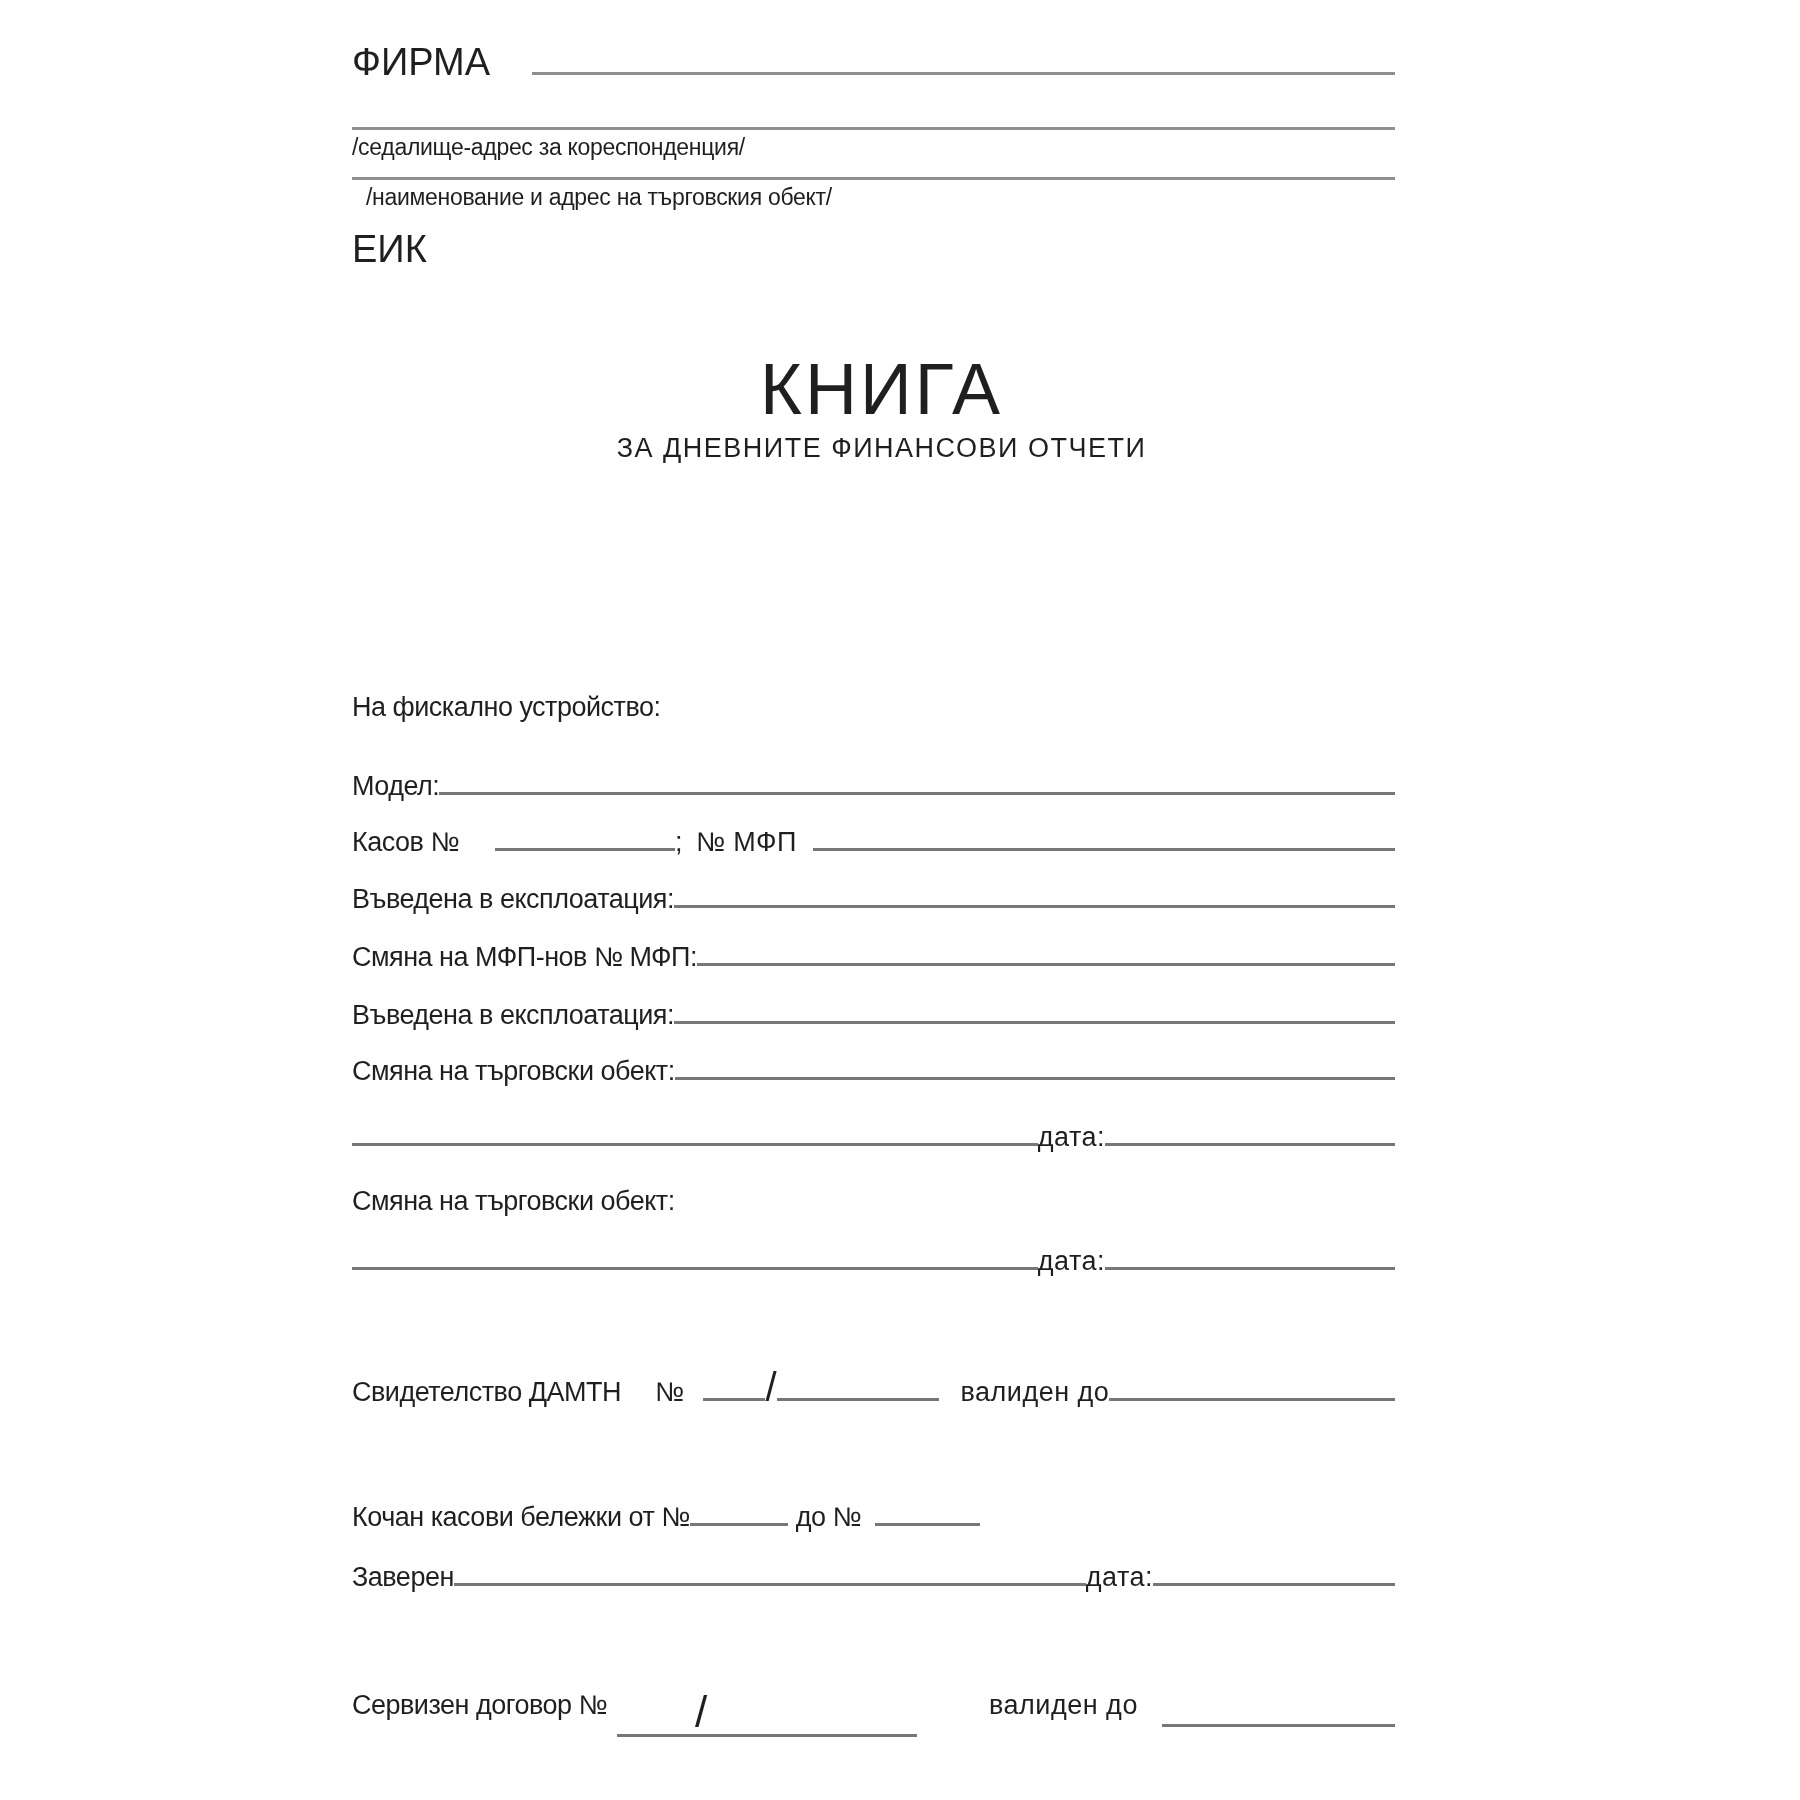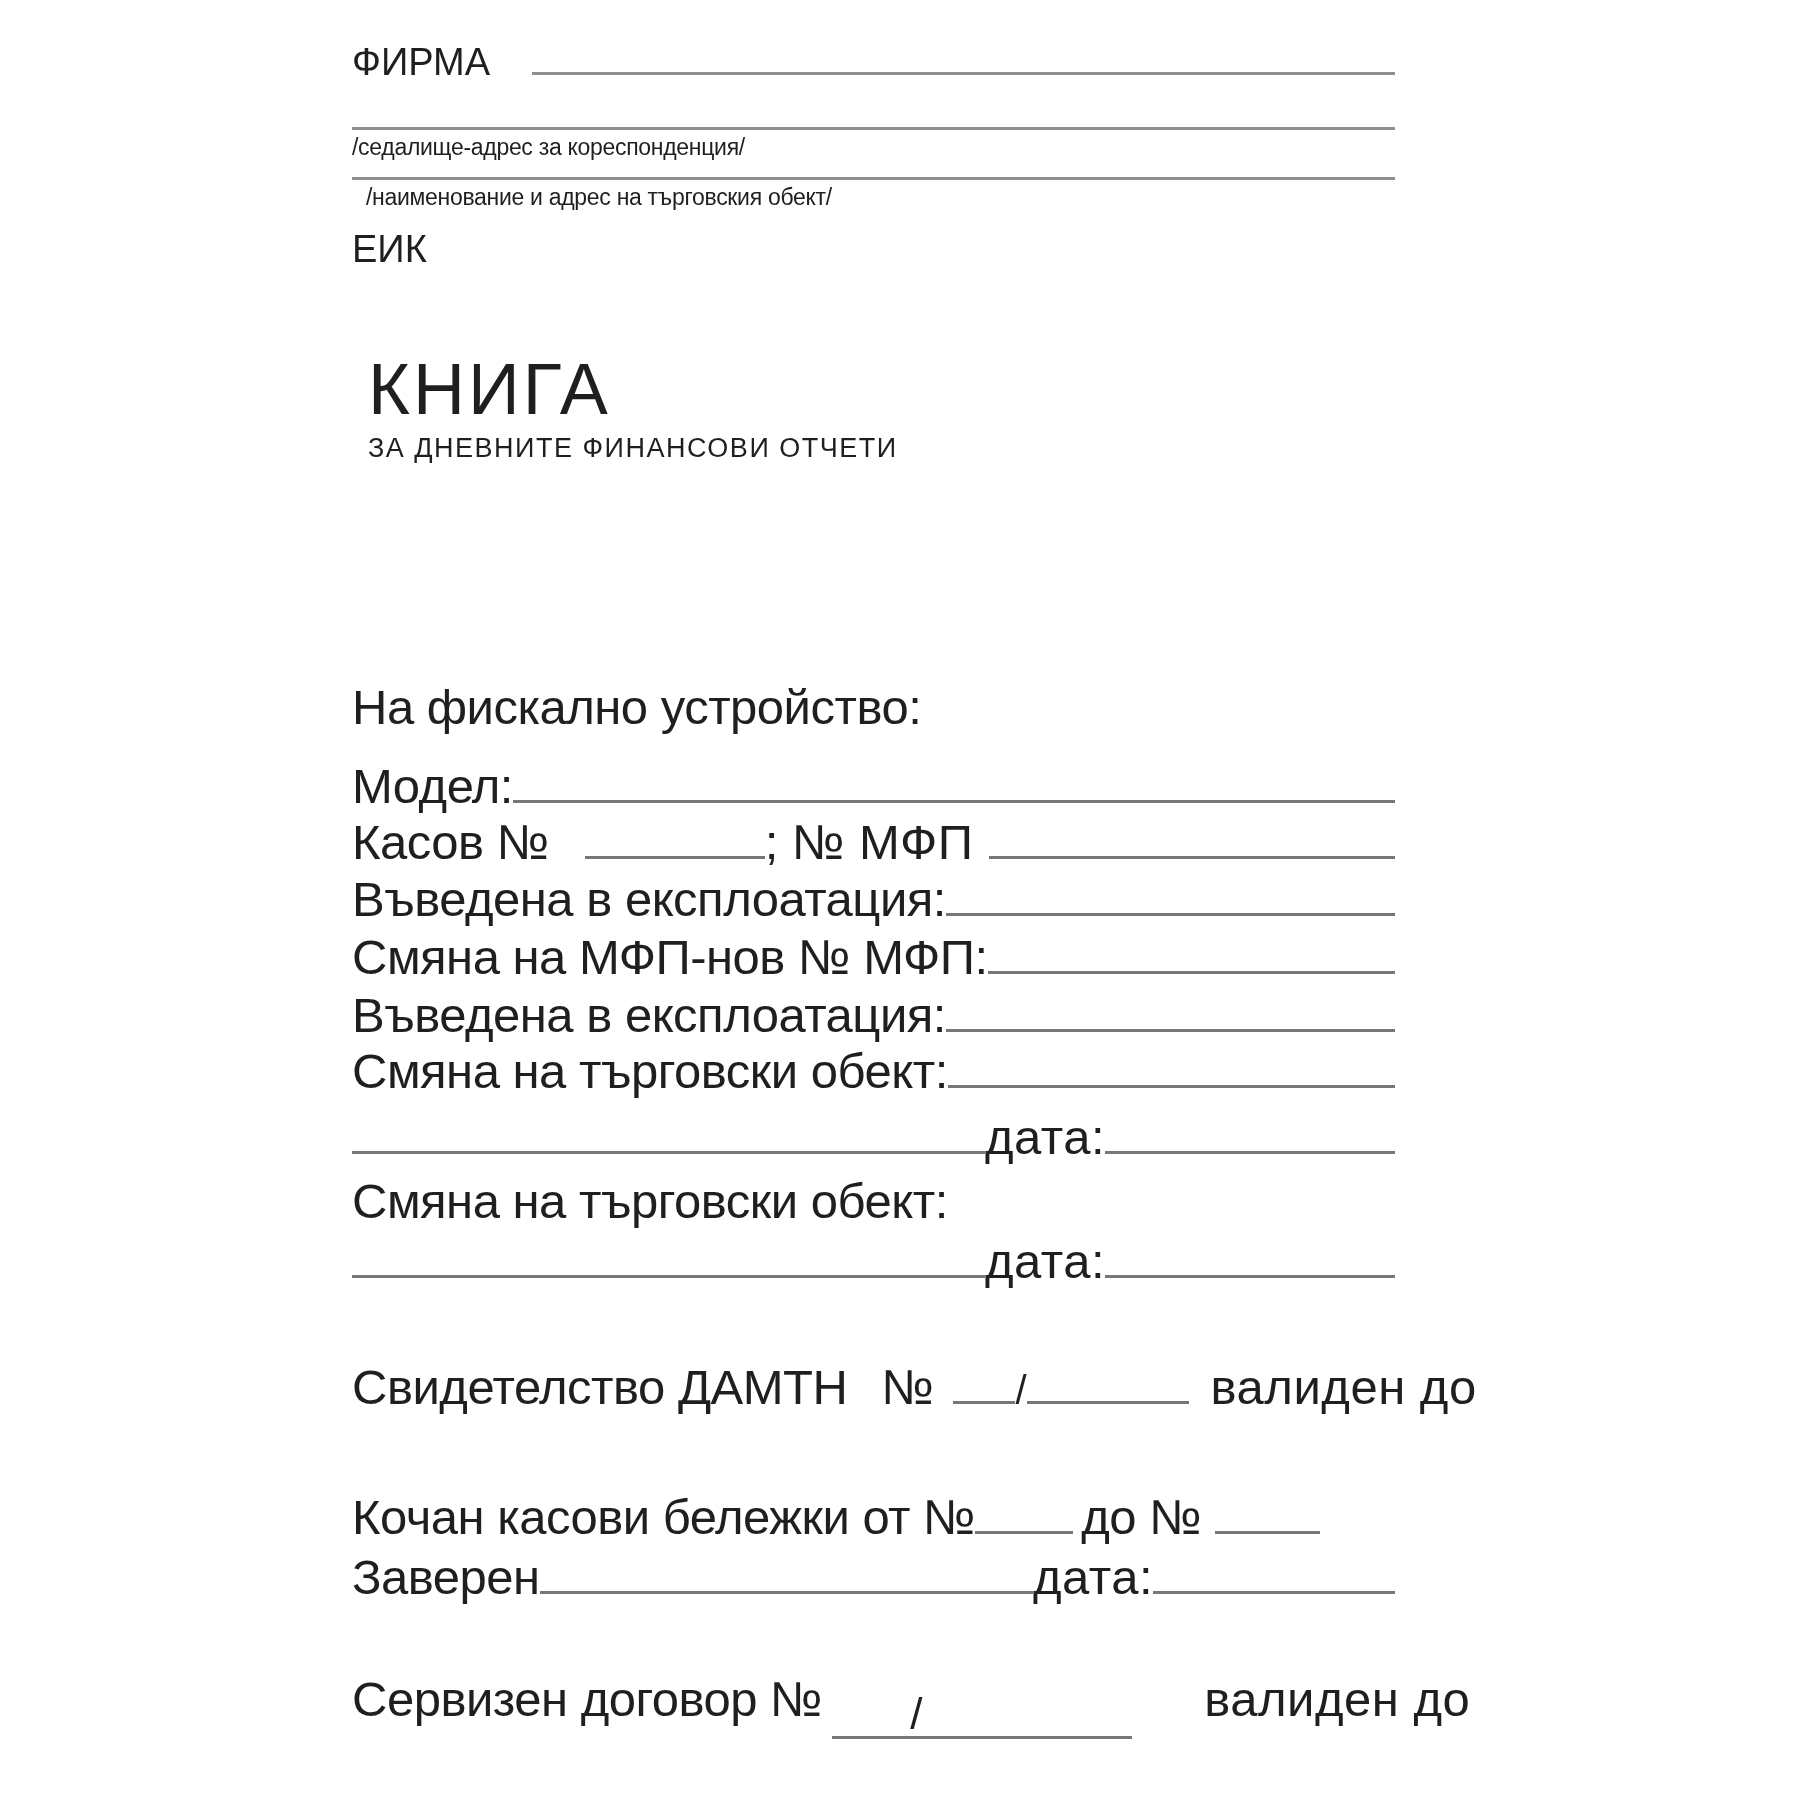--- a/index.html
+++ b/index.html
@@ -6,29 +6,29 @@
     --bg:#ffffff;
     --ink:#1f1f1f;
     --line:#777777;
     --hline:#8f8f8f;
   }
   *{margin:0;padding:0;box-sizing:border-box;}
   body{background:#fff;font-family:"Liberation Sans","DejaVu Sans",sans-serif;color:var(--ink);}
   .canvas{position:relative;width:1800px;height:1772px;background:var(--bg);overflow:hidden;}
   .content{position:absolute;left:352px;top:0;width:1043px;height:1800px;}
   .row{position:absolute;left:0;right:0;display:flex;align-items:baseline;height:44px;}
-  .lbl{font-size:49px;line-height:44px;letter-spacing:-0.5px;white-space:pre;}
+  .lbl{font-size:27px;line-height:44px;letter-spacing:-0.5px;white-space:pre;}
   .lbl.wide{letter-spacing:0.5px;text-align:right;}
   .big{font-size:38px;line-height:44px;letter-spacing:0;}
   .fill{height:4px;border-bottom:3px solid var(--line);}
   .grow{flex:1 1 auto;}
   .hrline{position:absolute;left:0;right:0;height:0;border-bottom:3px solid var(--hline);}
   .caption{position:absolute;font-size:23px;line-height:28px;letter-spacing:-0.3px;color:var(--ink);}
   .caption.center{left:0;right:0;text-align:left;}
-  .titleblock{position:absolute;left:16px;right:0;}
+  .titleblock{position:absolute;left:16px;right:0;text-align:center;}
   .title-main{font-size:72px;line-height:74px;letter-spacing:3px;}
   .title-sub{font-size:27px;line-height:32px;letter-spacing:1.5px;margin-top:6px;}
   .slash{font-size:40px;line-height:44px;}
   .slashbox{display:flex;align-items:baseline;border-bottom:3px solid var(--line);}
   .slashbox .slash-inner{margin-left:26%;font-size:44px;line-height:44px;}
   .low{position:relative;top:13px;}
 </style>
 </head>
 <body>
 

